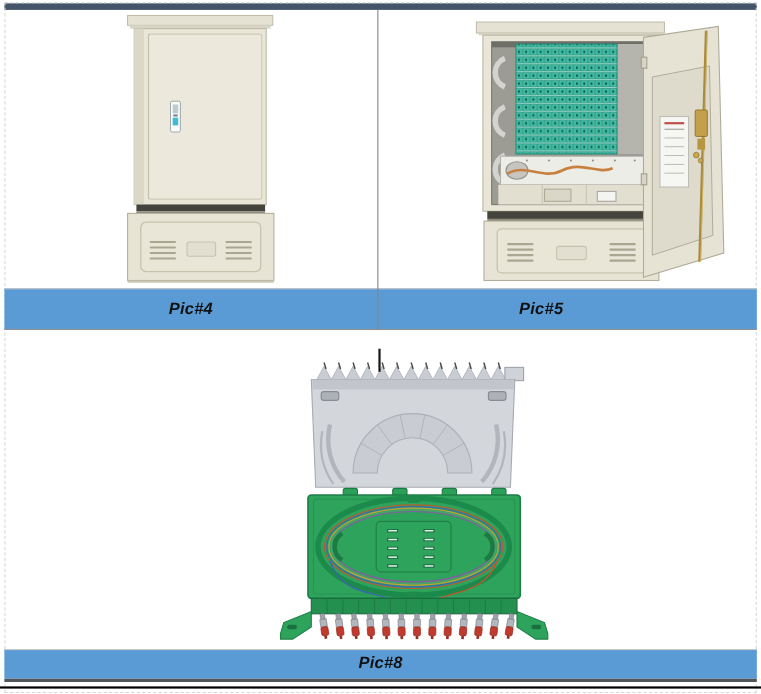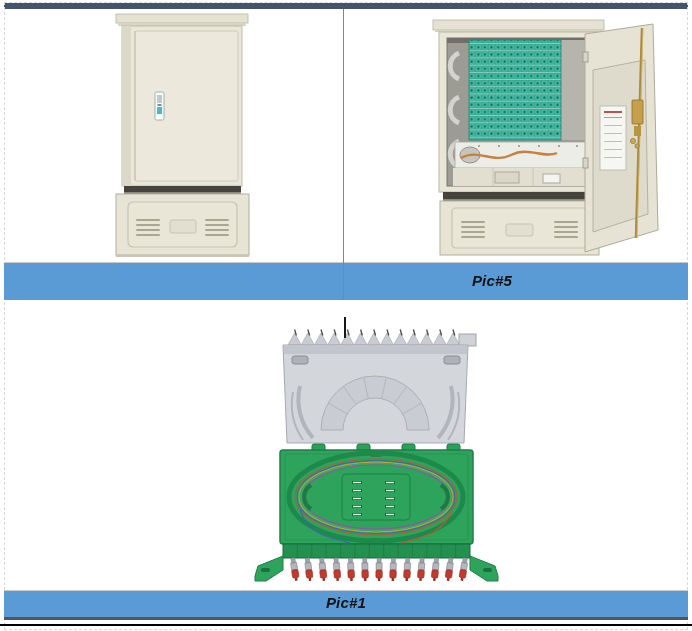--- a/index.html
+++ b/index.html
@@ -144,20 +144,21 @@
           <rect x="289" y="92" width="11" height="24" rx="1" fill="#C5A04C" stroke="#8A6D2A" stroke-width="0.8"></rect>
           <rect x="291" y="118" width="7" height="10" fill="#B8953F"></rect>
           <circle cx="290" cy="133" r="2.6" fill="#C9A94F" stroke="#8A6D2A" stroke-width="0.6"></circle>
           <circle cx="294" cy="138" r="2.2" fill="#C9A94F" stroke="#8A6D2A" stroke-width="0.6"></circle>
         </g>
       </g>
     </g>
   </svg>
 
   <div class="banner banner1"></div>
+  <div class="cap cap4">Pic#4</div>
   <div class="cap cap5">Pic#5</div>
   <div class="divider-v"></div>
 
   <svg class="fig6" viewBox="0 0 692 290">
     <g>
       <g id="teeth">
           <polygon points="288,45 294.6,33 301.2,45" fill="#C9CCD2" stroke="#9FA3AB" stroke-width="0.6"></polygon>
           <line x1="294.6" y1="29.5" x2="296.4" y2="35.5" stroke="#4A4A4A" stroke-width="1.3"></line>
           <polygon points="301.2,45 307.8,33 314.4,45" fill="#C9CCD2" stroke="#9FA3AB" stroke-width="0.6"></polygon>
           <line x1="307.8" y1="29.5" x2="309.59999999999997" y2="35.5" stroke="#4A4A4A" stroke-width="1.3"></line>
@@ -350,16 +351,16 @@
       <rect x="261" y="268" width="9" height="4" rx="2" fill="#1A7040"></rect>
       <polygon points="498,276 495,266 470,256 470,270 487,281 498,281" fill="#2EA35C" stroke="#1E7F47"></polygon>
       <rect x="483" y="268" width="9" height="4" rx="2" fill="#1A7040"></rect>
     </g>
   </svg>
 
   <div class="cursor-mark"></div>
 
   <div class="banner banner2"></div>
   <div class="banner2-shadow"></div>
-  <div class="cap cap6">Pic#1</div>
+  <div class="cap cap6">Pic#8</div>
 
   <div class="black-rule"></div>
 </div>
 
 </body></html>

